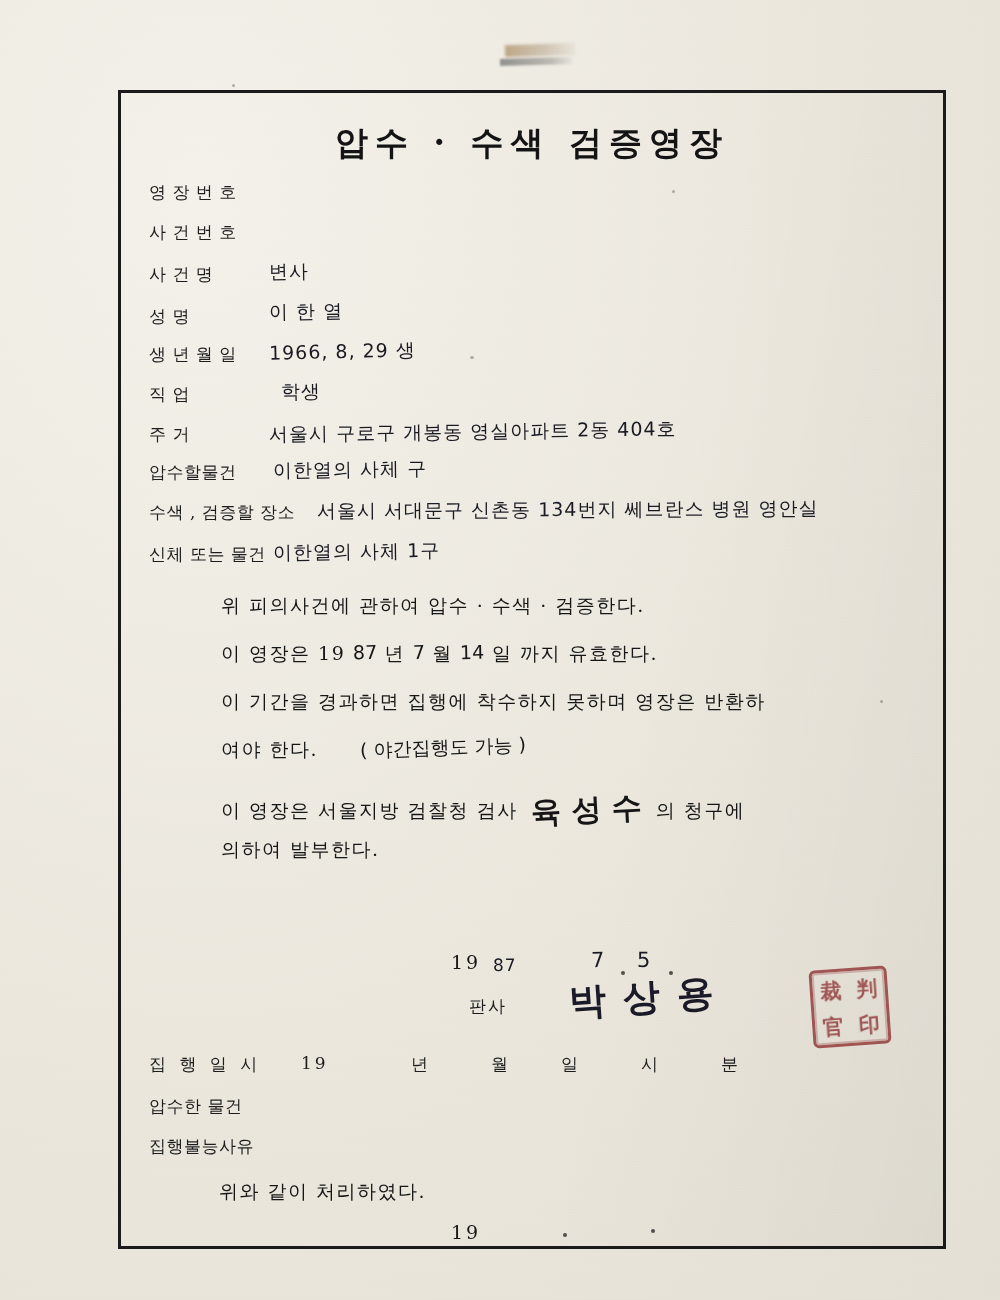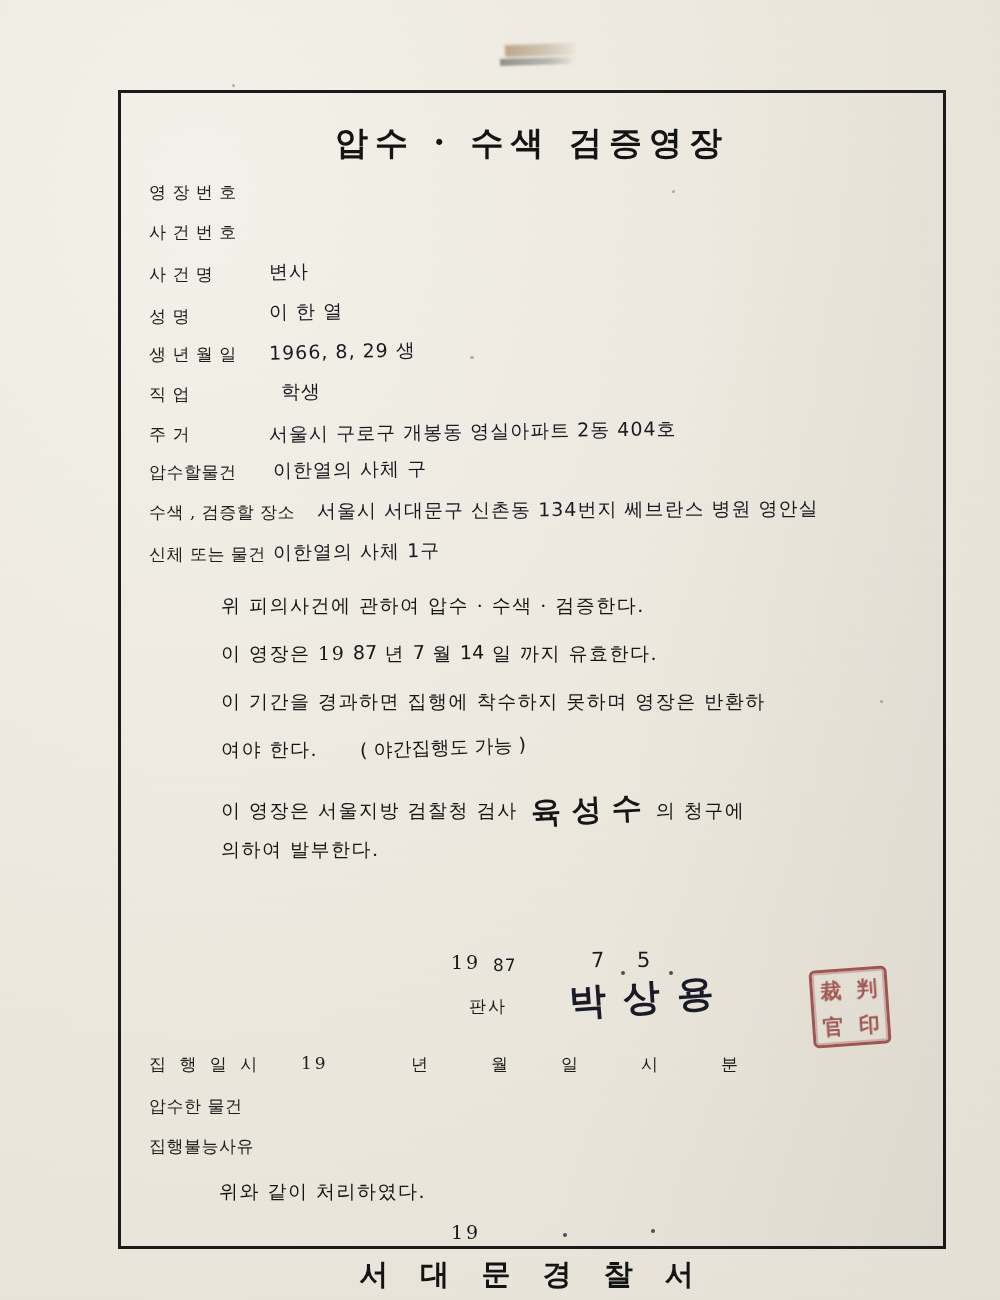--- a/index.html
+++ b/index.html
@@ -279,18 +279,17 @@
     <div class="hand" style="left:180px; top:1000px;"></div>
 
     <div class="f-label" style="left:28px; top:1042px;">집행불능사유</div>
     <div class="hand" style="left:180px; top:1040px;"></div>
 
     <div class="body-line" style="left:98px; top:1086px;">위와 같이  처리하였다.</div>
     <div class="body-line" style="left:330px; top:1128px; letter-spacing:3px;">19</div>
     <div class="dot" style="left:442px; top:1140px;"></div>
     <div class="dot" style="left:530px; top:1136px;"></div>
 
-    <div class="footer-org" style="top:1162px;">서 대 문 경 찰 서</div>
 
   </div>
 
   <div id="grain"></div>
 </div>
 
 </body></html>

